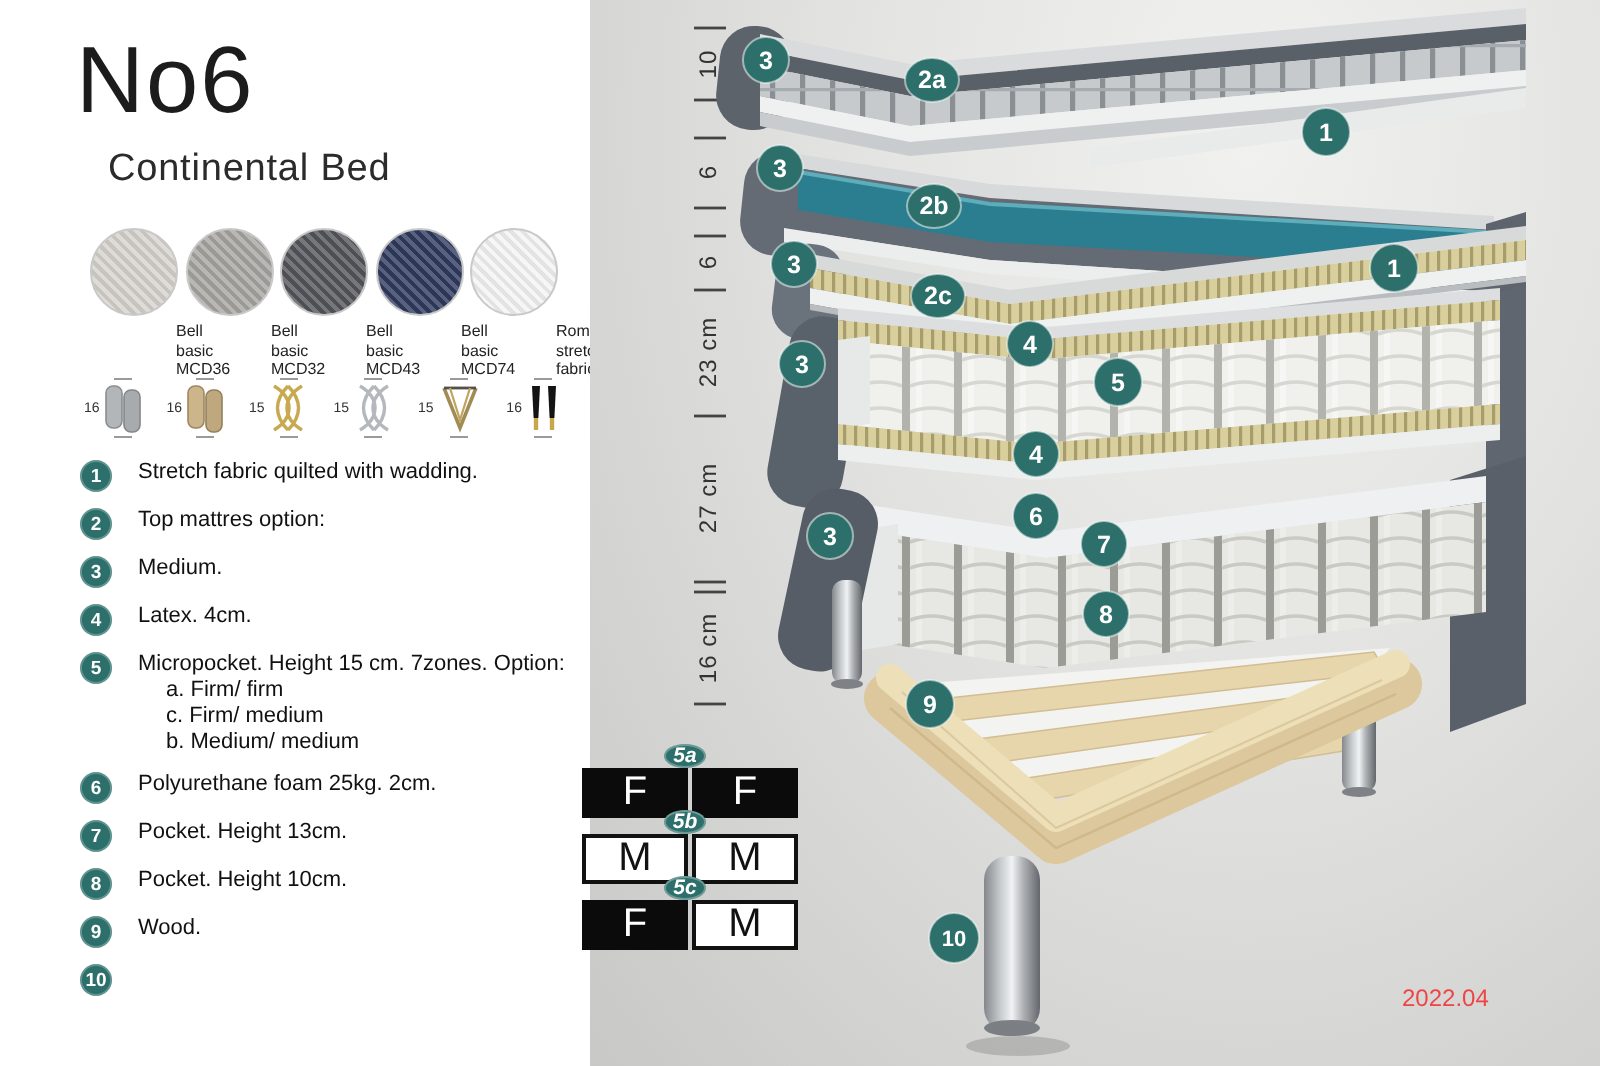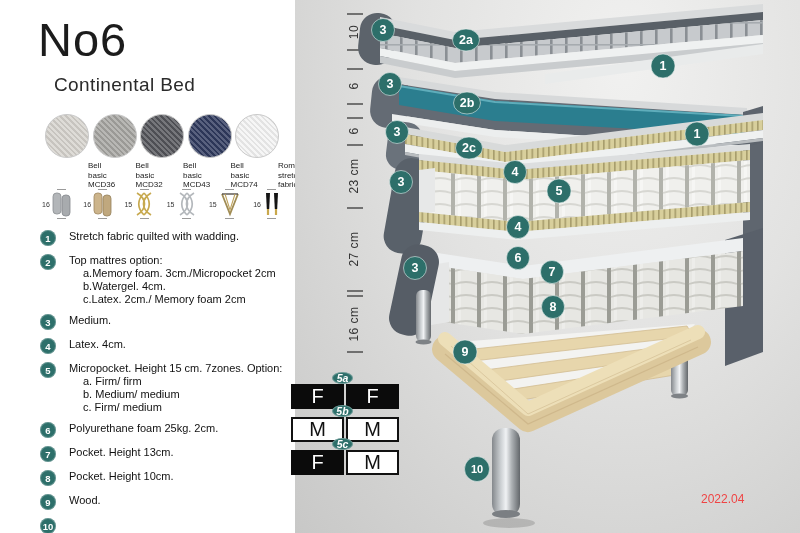--- a/index.html
+++ b/index.html
@@ -152,43 +152,38 @@
 
   <div class="spec-list">
     <div class="spec-item">
       <span class="spec-badge">1</span>
       <div class="spec-text">Stretch fabric quilted with wadding.</div>
     </div>
     <div class="spec-item">
       <span class="spec-badge">2</span>
       <div class="spec-text">
         <span>Top mattres option:</span>
-        <div class="spec-subs">
-          <div>a.Memory foam. 3cm./Micropocket 2cm</div>
-          <div>b.Watergel. 4cm.</div>
-          <div>c.Latex. 2cm./ Memory foam 2cm</div>
-        </div>
       </div>
     </div>
     <div class="spec-item">
       <span class="spec-badge">3</span>
       <div class="spec-text">Medium.</div>
     </div>
     <div class="spec-item">
       <span class="spec-badge">4</span>
       <div class="spec-text">Latex. 4cm.</div>
     </div>
     <div class="spec-item">
       <span class="spec-badge">5</span>
       <div class="spec-text">
         <span>Micropocket. Height 15 cm. 7zones. Option:</span>
         <div class="spec-subs">
           <div>a. Firm/ firm</div>
+          <div>c. Firm/ medium</div>
           <div>b. Medium/ medium</div>
-          <div>c. Firm/ medium</div>
         </div>
       </div>
     </div>
     <div class="spec-item">
       <span class="spec-badge">6</span>
       <div class="spec-text">Polyurethane foam 25kg. 2cm.</div>
     </div>
     <div class="spec-item">
       <span class="spec-badge">7</span>
       <div class="spec-text">Pocket. Height 13cm.</div>

